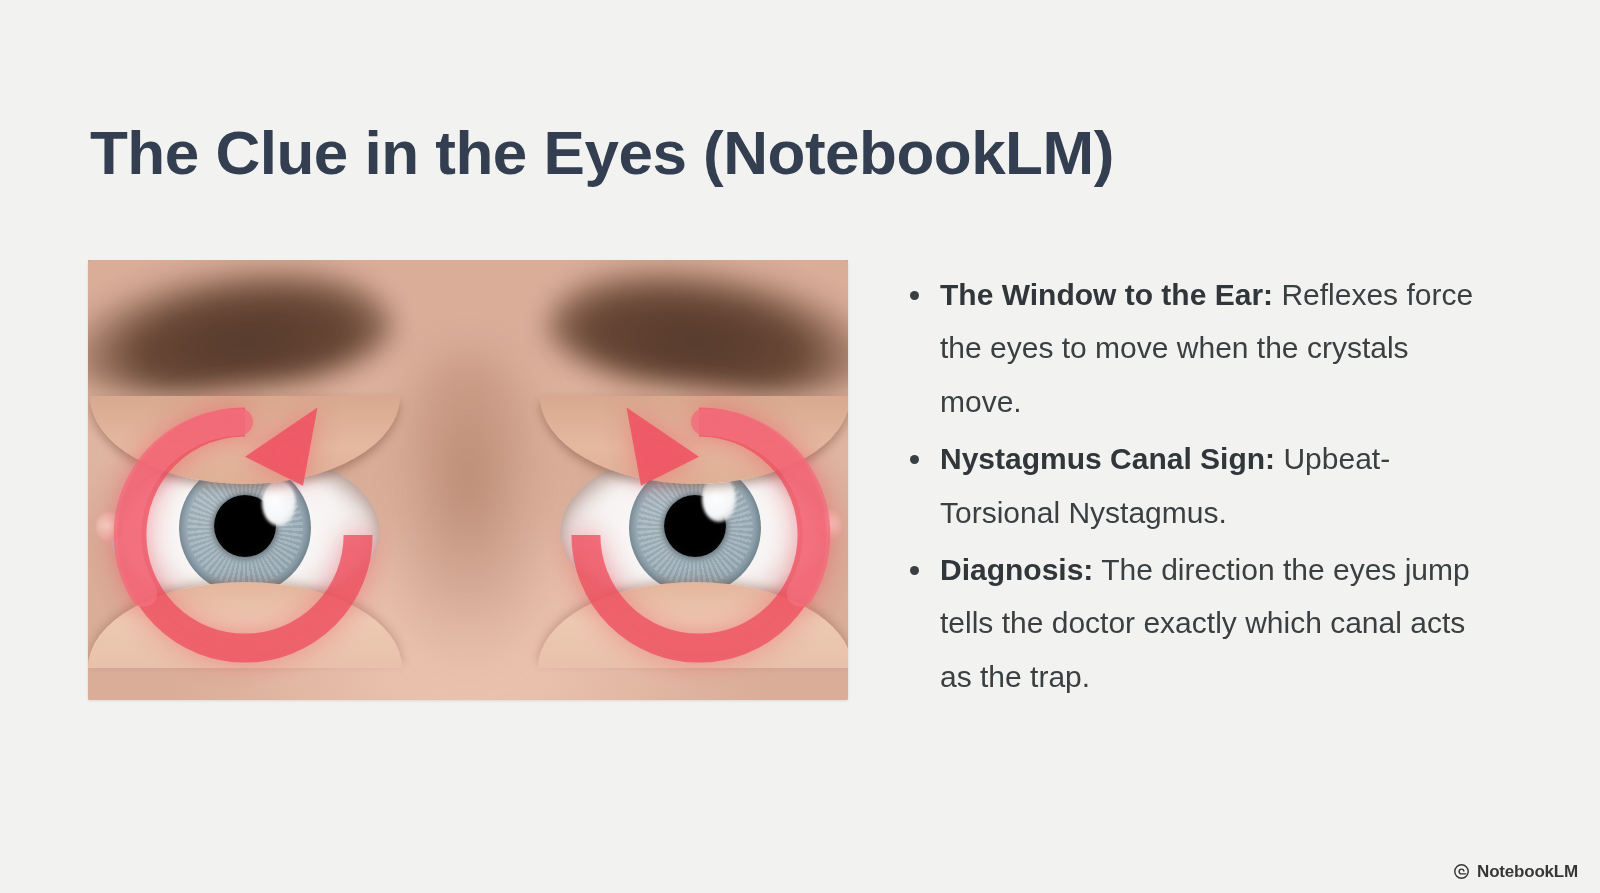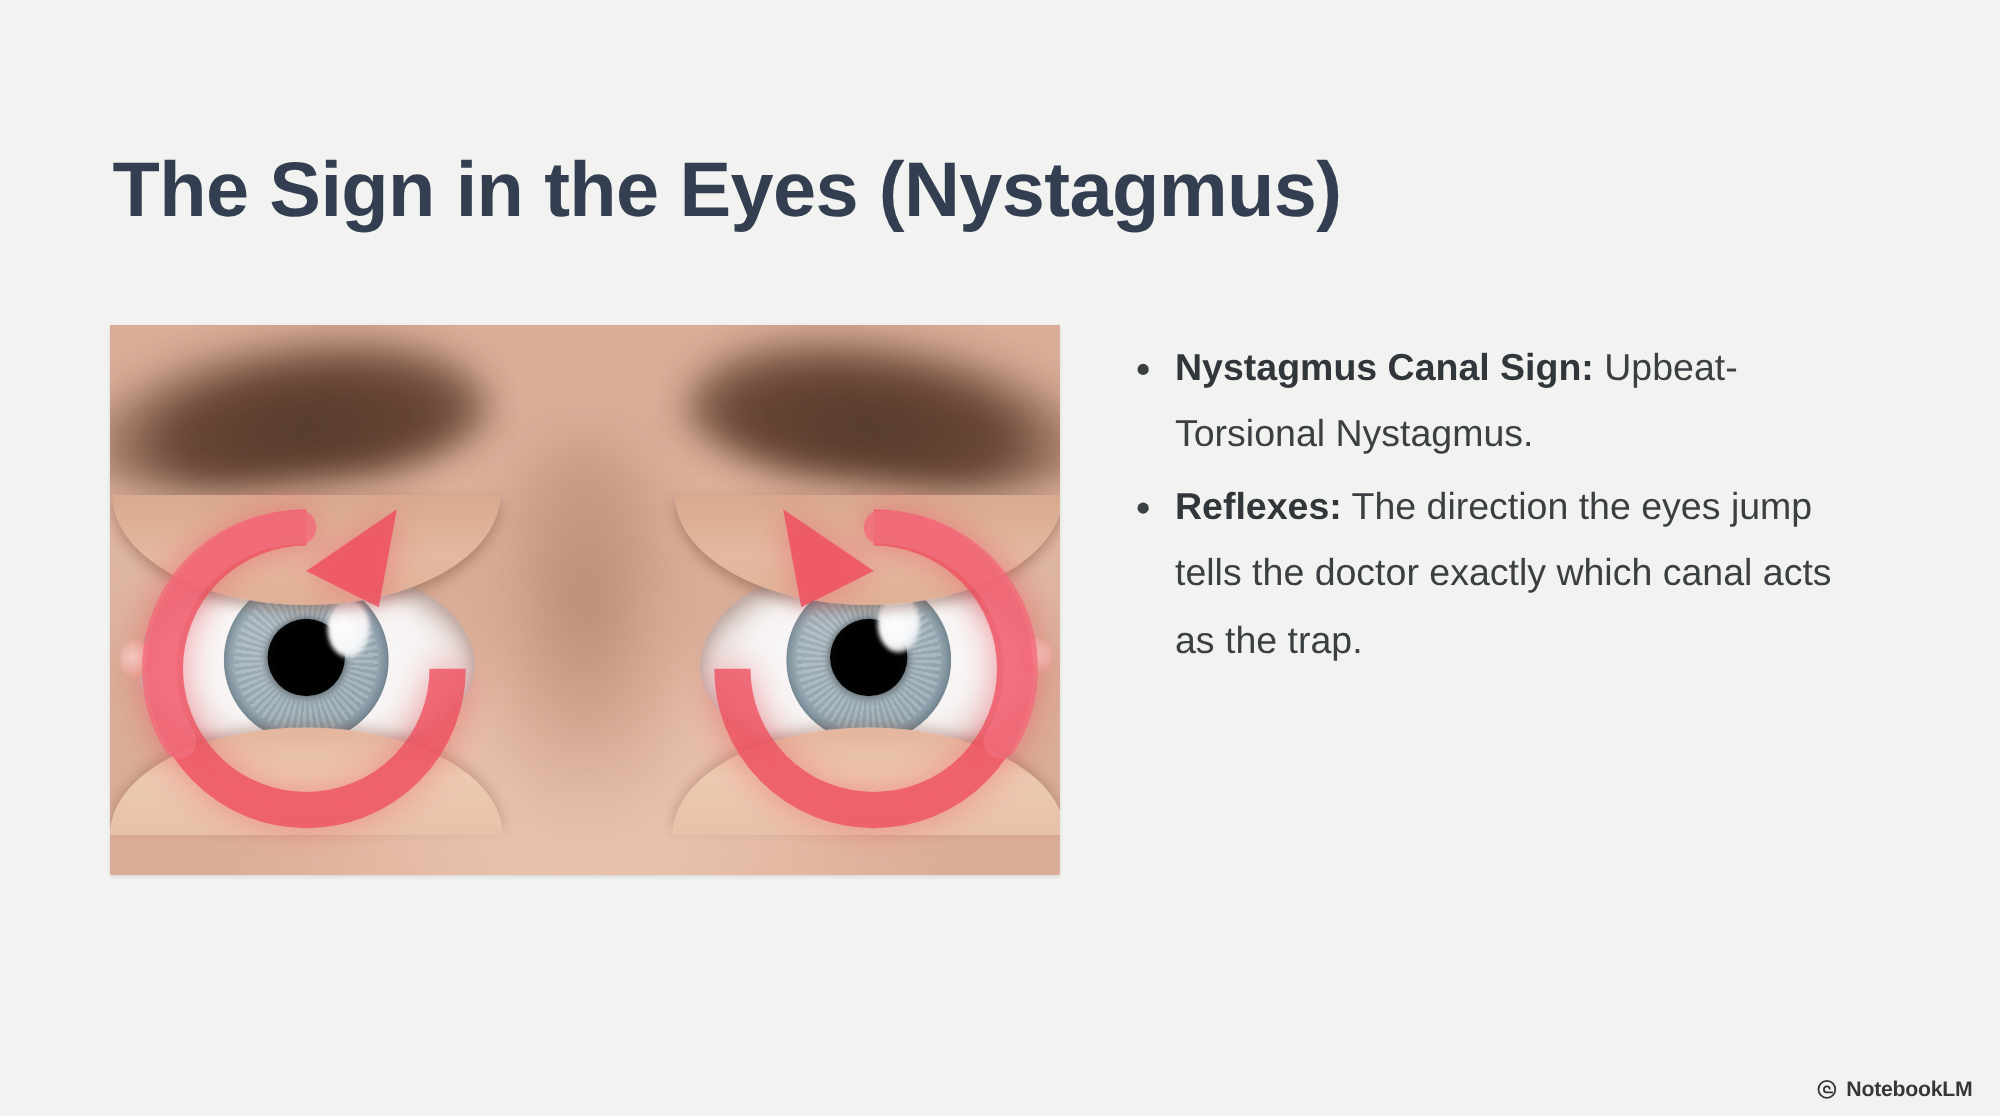--- a/index.html
+++ b/index.html
@@ -268,21 +268,21 @@
     font-weight: 600;
     letter-spacing: -0.2px;
     line-height: 1;
   }
 </style>
 </head>
 <body>
 
 <div class="slide">
 
-  <h1 class="slide-title">The Sign in the Eyes (Nystagmus)</h1>
+  <h1 class="slide-title">The Clue in the Eyes (NotebookLM)</h1>
 
   <div class="image-panel">
     <div class="eye-scene">
 
       <div class="brow left"></div>
       <div class="brow right"></div>
       <div class="nose-shadow"></div>
       <div class="socket left"></div>
       <div class="socket right"></div>
 
@@ -326,25 +326,29 @@
           <path d="M104 22 A 78 78 0 0 1 170 140" fill="none" stroke="#f5697a" stroke-width="19" stroke-linecap="round" opacity="0.85"></path>
         </svg>
       </div>
 
     </div>
   </div>
 
   <ul class="bullets">
     <li>
       <span class="bullet-dot"></span>
+      <span class="bullet-lead">The Window to the Ear:</span><span class="bullet-rest"> Reflexes force the eyes to move when the crystals move.</span>
+    </li>
+    <li>
+      <span class="bullet-dot"></span>
       <span class="bullet-lead">Nystagmus Canal Sign:</span><span class="bullet-rest"> Upbeat-Torsional Nystagmus.</span>
     </li>
     <li>
       <span class="bullet-dot"></span>
-      <span class="bullet-lead">Reflexes:</span><span class="bullet-rest"> The direction the eyes jump tells the doctor exactly which canal acts as the trap.</span>
+      <span class="bullet-lead">Diagnosis:</span><span class="bullet-rest"> The direction the eyes jump tells the doctor exactly which canal acts as the trap.</span>
     </li>
   </ul>
 
   <div class="watermark">
     <span class="wm-icon-wrap">
       <svg class="wm-icon" viewBox="0 0 24 24" aria-hidden="true">
         <path d="M12 2.6A9.4 9.4 0 1 0 21.4 12 9.4 9.4 0 0 0 12 2.6Zm0 1.8a7.6 7.6 0 0 1 7.6 7.6 7.6 7.6 0 0 1-7.6 7.6 7.6 7.6 0 0 1-7.6-7.6A7.6 7.6 0 0 1 12 4.4Z" fill="#1d1d1d"></path>
         <path d="M15.9 12a3.9 3.9 0 1 0-3.9 3.9h6.1v-1.8h-6.1A2.1 2.1 0 1 1 14.1 12Z" fill="#1d1d1d"></path>
       </svg>
     </span>

